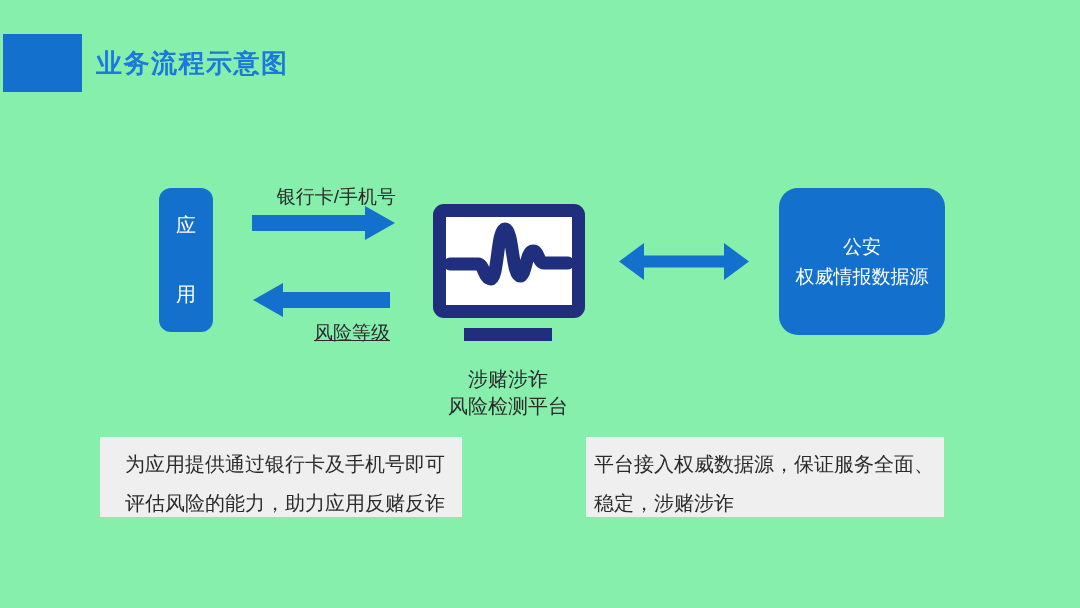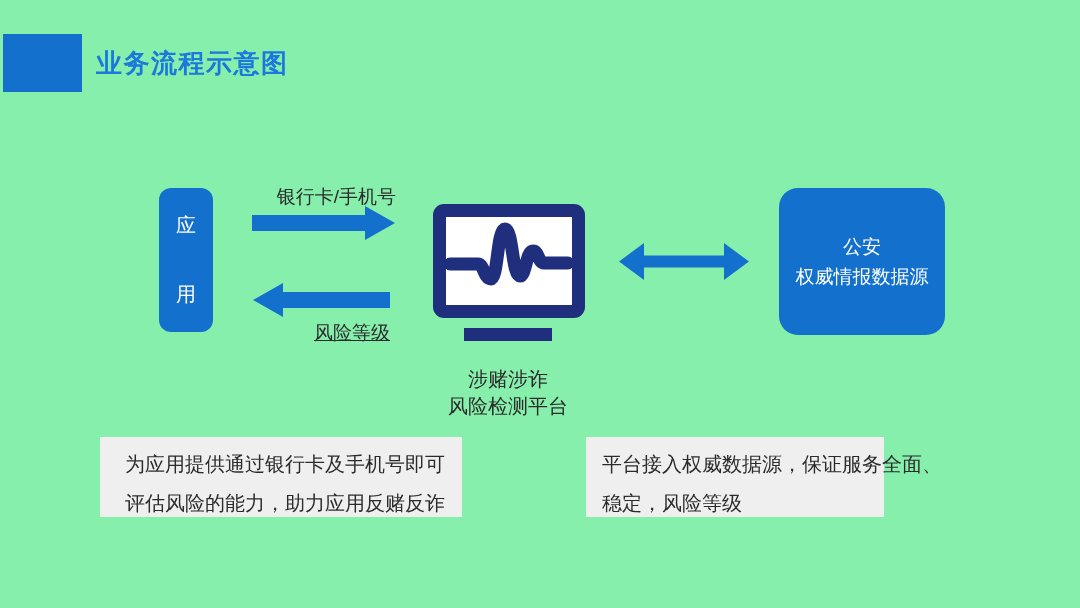--- a/index.html
+++ b/index.html
@@ -27,21 +27,21 @@
     line-height:27px;color:var(--text,#2B2B2B);}
 
   .source-box{left:779px;top:188px;width:166px;height:147px;border-radius:19px;
     background:var(--accent,#1371CD);color:#ffffff;font-size:19px;line-height:30px;
     display:flex;flex-direction:column;align-items:center;justify-content:center;text-align:center;}
 
   .note{top:437px;height:80px;background:var(--note-bg,#EFEFEF);color:var(--text,#2B2B2B);
     font-size:20px;box-sizing:border-box;padding-top:8px;}
   .note .note-line{line-height:39px;white-space:nowrap;}
   .note-left{left:100px;width:362px;padding-left:25px;}
-  .note-right{left:586px;width:298px;padding-left:16px;}
+  .note-right{left:586px;width:358px;padding-left:8px;}
 
   .fill-accent{fill:var(--accent,#1371CD);}
   .fill-navy{fill:var(--navy,#202E7E);}
   .stroke-navy{stroke:var(--navy,#202E7E);}
 </style>
 </head>
 <body>
 
 <div class="slide">
 
@@ -86,16 +86,16 @@
     <div>权威情报数据源</div>
   </div>
 
   <div class="abs note note-left">
     <div class="note-line">为应用提供通过银行卡及手机号即可</div>
     <div class="note-line">评估风险的能力，助力应用反赌反诈</div>
   </div>
 
   <div class="abs note note-right">
     <div class="note-line">平台接入权威数据源，保证服务全面、</div>
-    <div class="note-line">稳定，风险等级</div>
+    <div class="note-line">稳定，涉赌涉诈</div>
   </div>
 
 </div>
 
 </body></html>

